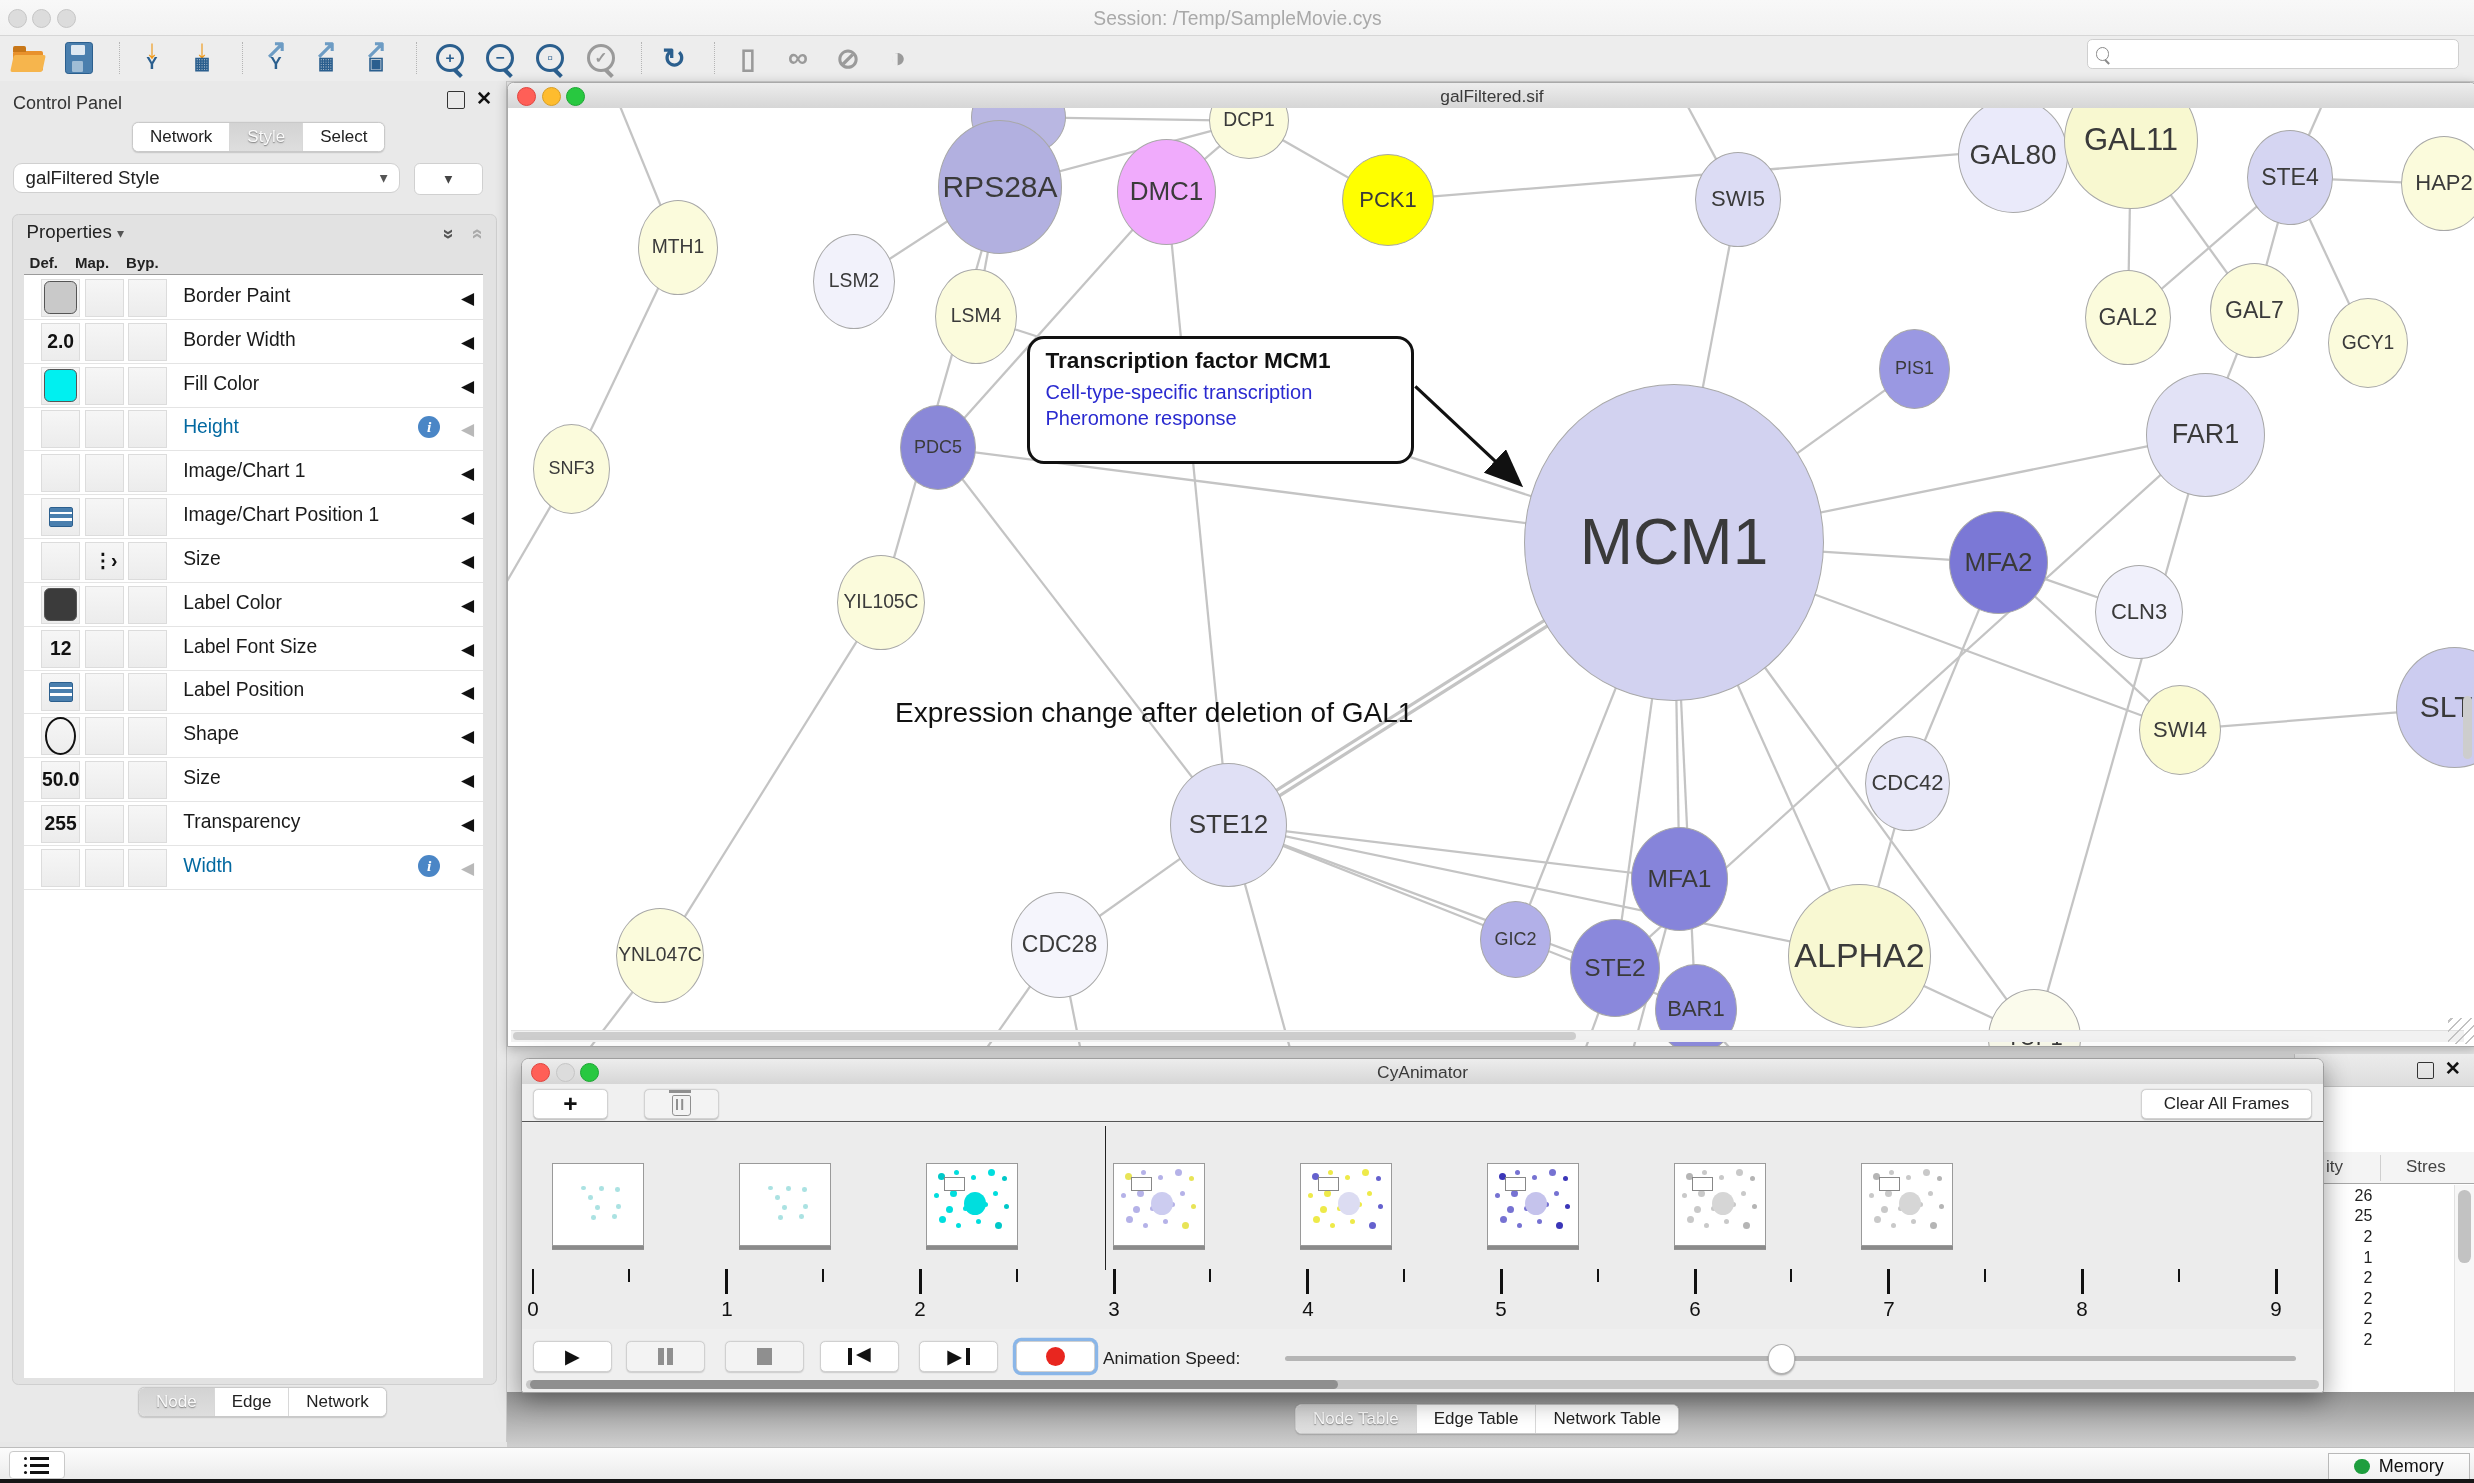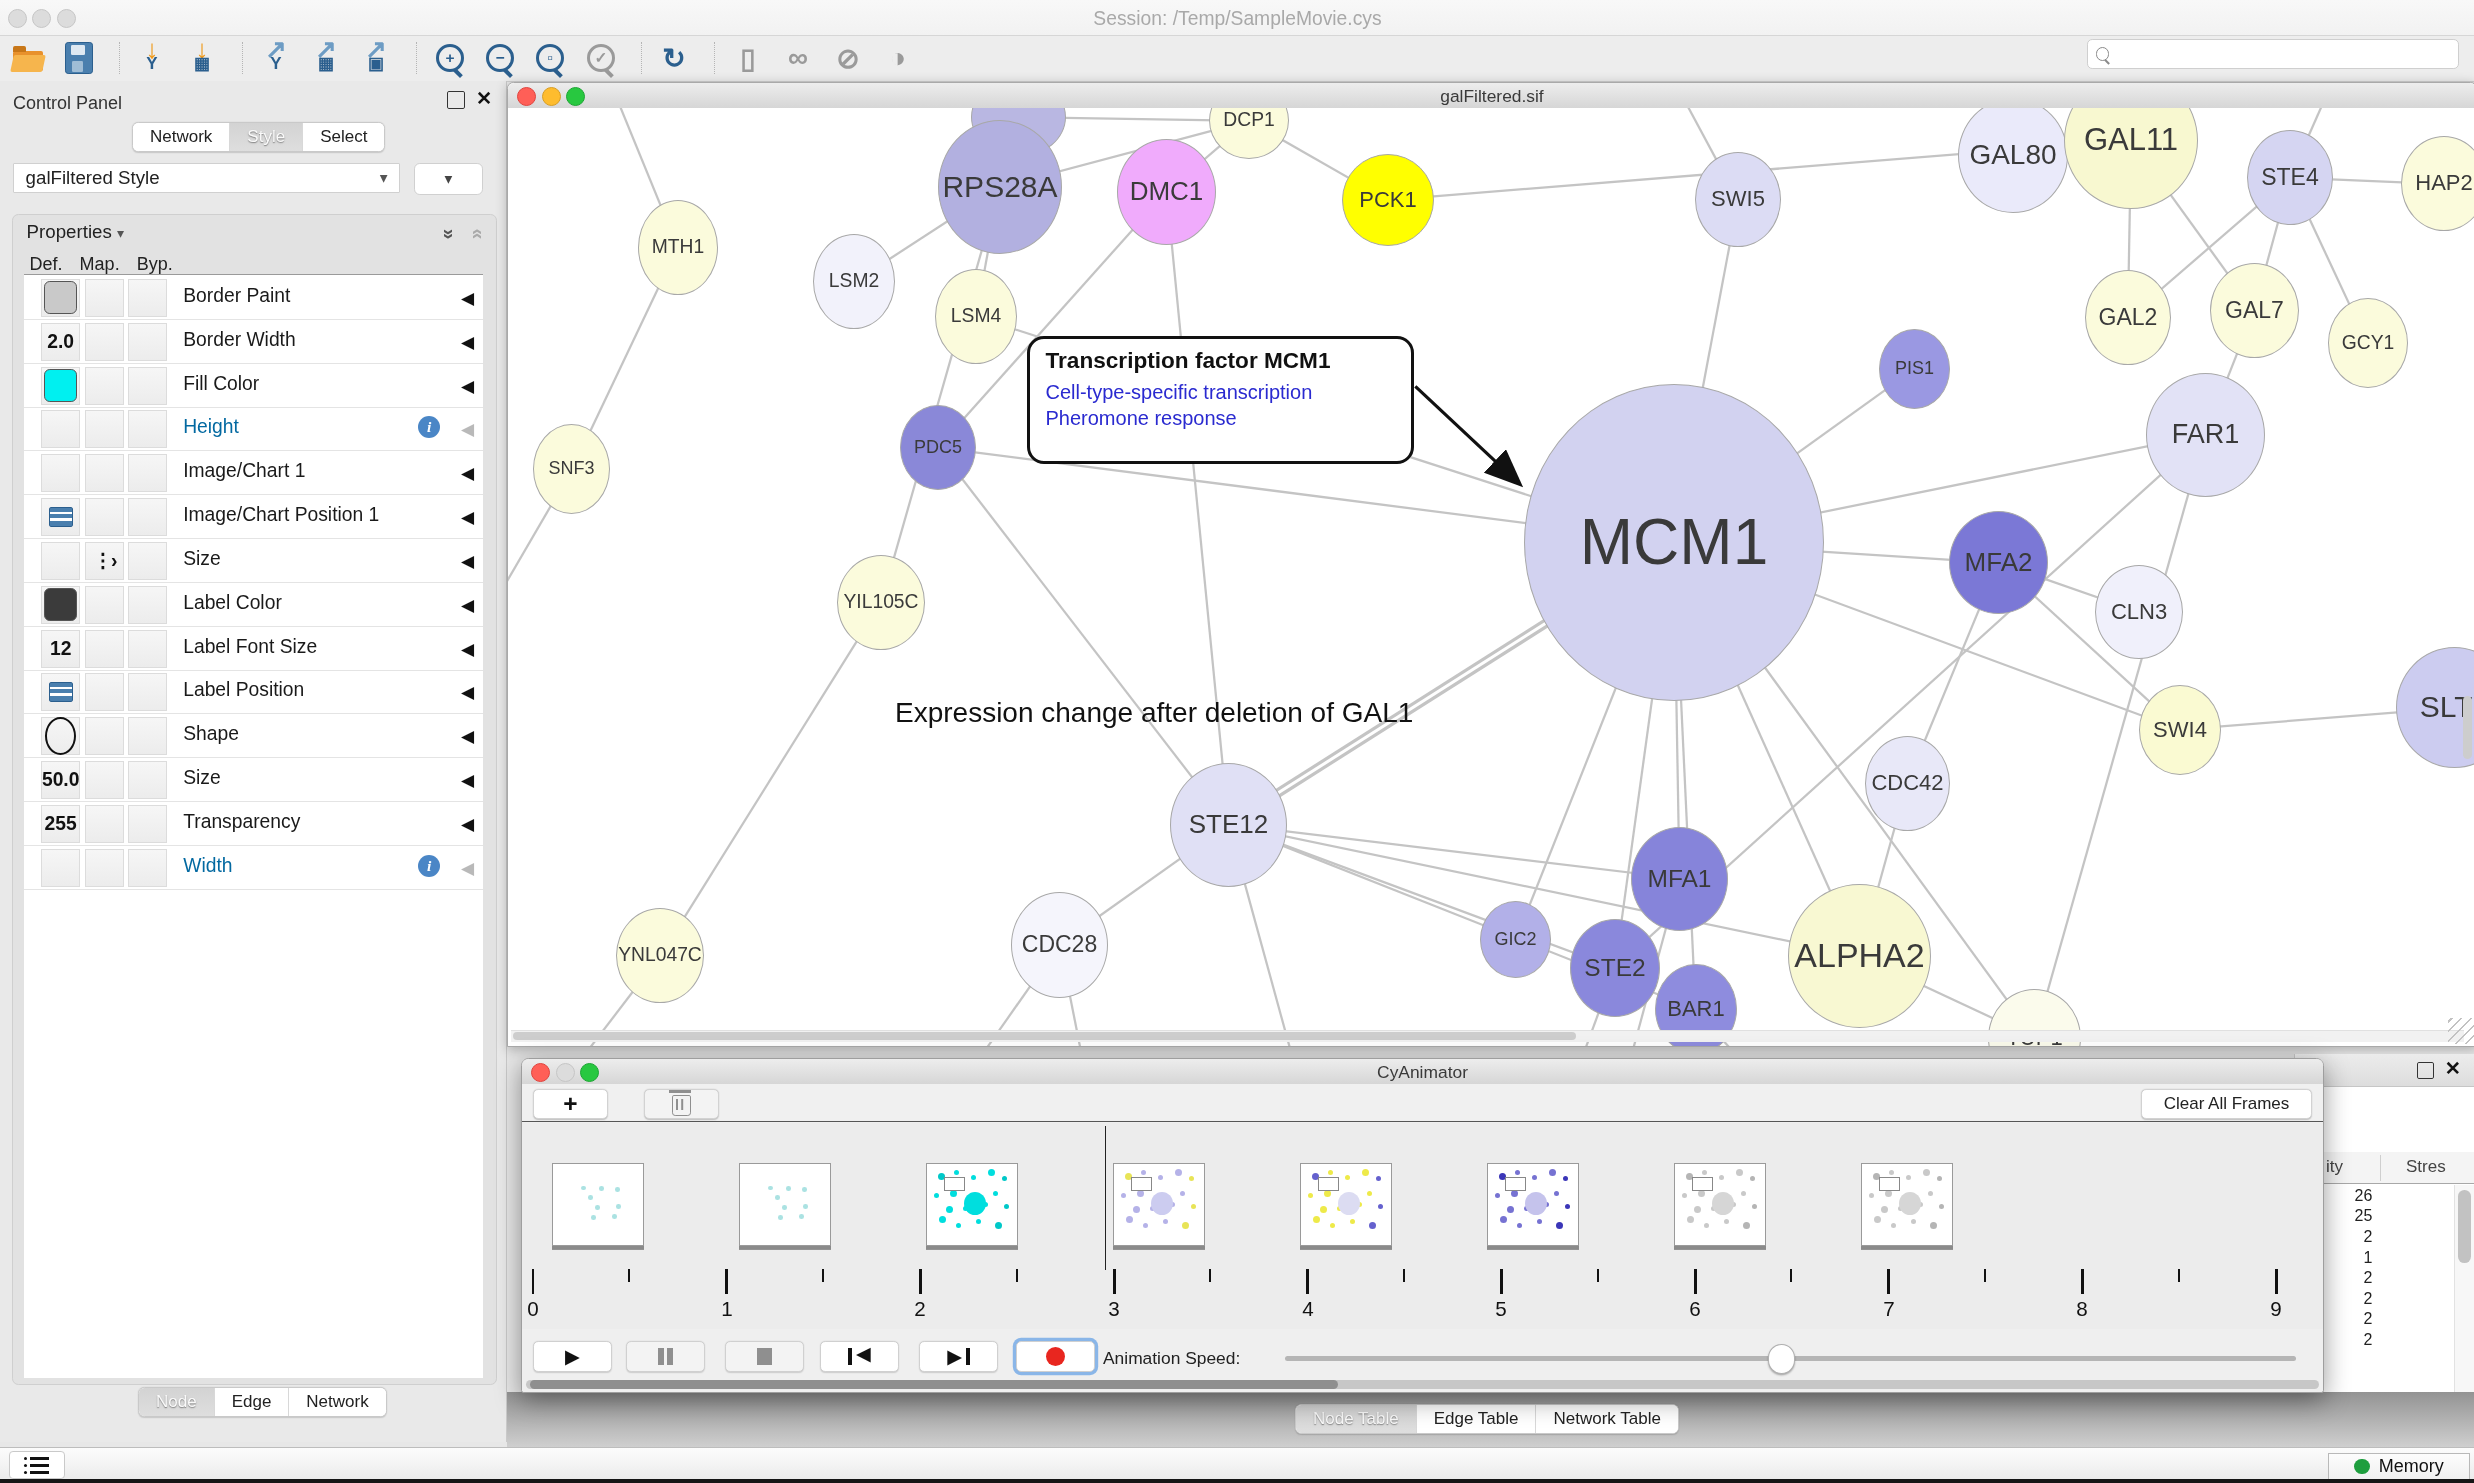--- a/index.html
+++ b/index.html
@@ -41,29 +41,29 @@
   .panel-float{width:15.5px;height:15.5px;border:1.9px solid #333;border-radius:1.9px}
   .panel-close{font-size:19.3px;color:#111;font-weight:bold;line-height:17px}
   .seg{display:flex;border:0.6px solid #c9c9c9;border-radius:6.4px;overflow:hidden;background:#fff;
        box-shadow:0 0.6px 1.3px rgba(0,0,0,.15)}
   .seg-item{padding:0 17px;height:28px;display:flex;align-items:center;font-size:17px;color:#222;
             border-right:0.6px solid #d8d8d8;background:#fff;cursor:default;white-space:nowrap}
   .seg-item:last-child{border-right:none}
   .seg-item.sel{background:linear-gradient(#d3d3d3,#dedede);color:#fafafa;
                 text-shadow:0 0.6px 1.3px rgba(110,110,110,.9)}
   #cp-tabs{left:132px;top:41px}
-  #style-select{left:13px;top:82px;width:387px;height:30px;background:#fff;border:1.3px solid #d0d0d0;border-radius:1px;
+  #style-select{left:13px;top:82px;width:387px;height:30px;background:#fff;border:1.3px solid #d0d0d0;border-radius:9px;
                 display:flex;align-items:center;justify-content:space-between;padding:0 11.6px;box-sizing:border-box;font-size:18.7px}
   #style-menu-btn{left:414px;top:82px;width:67px;height:30px;background:#fff;border:1.3px solid #d0d0d0;border-radius:5.8px;
                 display:flex;align-items:center;justify-content:center;font-size:15.5px;color:#444}
   #props-box{left:11.6px;top:133px;width:483px;height:1169px;background:#e2e2e2;border:0.6px solid #cfcfcf;border-radius:6.4px}
   #props-header{left:14px;top:6.4px;font-size:18.7px;color:#222}
   .chev{font-size:19.3px;color:#555;display:inline-block;transform:rotate(90deg);font-weight:bold}
   .chev.up{transform:rotate(-90deg);color:#aaa}
-  #defmapbyp{left:17px;top:39px;font-size:18px;font-weight:normal;color:#222;letter-spacing:0}
+  #defmapbyp{left:17px;top:39px;font-size:15px;font-weight:bold;color:#222;letter-spacing:0}
   #prop-table{left:11.6px;top:59px;width:459px;height:1103px;background:#fff;border-top:1.3px solid #9a9a9a}
   .prop-row{position:absolute;left:0;width:459px;height:44px;border-bottom:0.6px solid #e4e4e4}
   .pcell{position:absolute;top:3.9px;width:37px;height:36px;background:linear-gradient(#f6f6f6,#ececec);border:0.6px solid #dcdcdc;
          display:flex;align-items:center;justify-content:center}
   .swatch{width:31px;height:31px;border-radius:5.8px;border:1.3px solid #555}
   .pval{font-size:19.3px;font-weight:bold;color:#111}
   .pellipse{width:27px;height:34px;border:2.6px solid #111;border-radius:50%}
   .pos-icon{width:22px;height:18px;background:linear-gradient(#4a7fae 0 3.9px,#fff 3.9px 6.4px,#4a7fae 6.4px 10.3px,#fff 10.3px 13px,#4a7fae 13px 17px);border:1.3px solid #2b5f8e;border-radius:1.9px}
   .map-icon{font-size:19.3px;font-weight:bold;color:#111;letter-spacing:-1.3px}
   .prop-label{position:absolute;left:159px;top:10.3px;font-size:19.3px;color:#1a1a1a}

